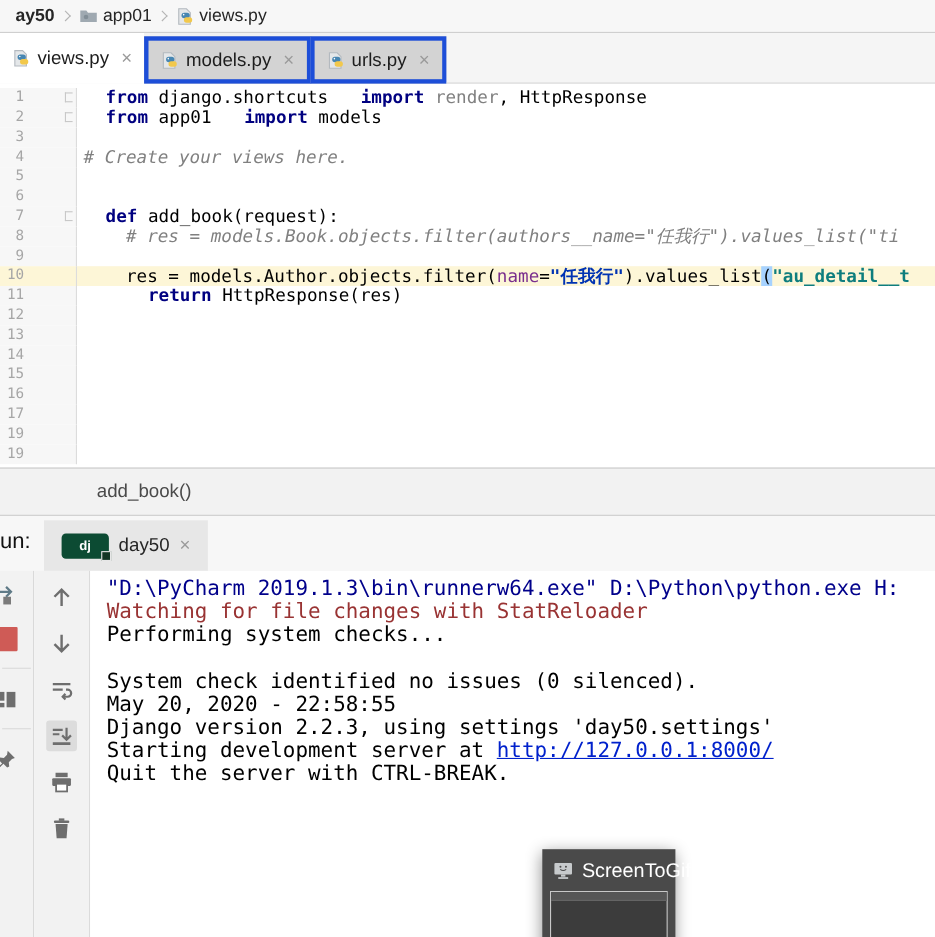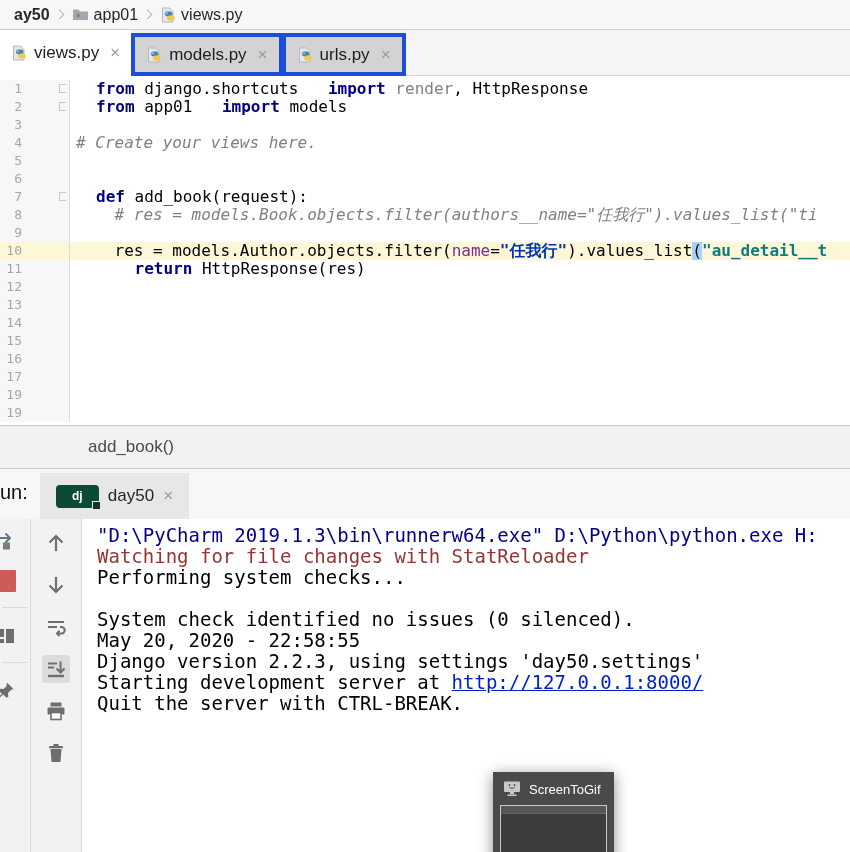--- a/index.html
+++ b/index.html
@@ -75,21 +75,21 @@
     font-family:"DejaVu Sans Mono", monospace; font-size:19px; line-height:21px;
     white-space:pre; overflow:hidden; color:#000; }
   .c-cmd  { color:#00008b; }
   .c-err  { color:#993333; }
   .c-link { color:#0021cc; text-decoration:underline; }
 
   
   .popup { position:absolute; left:493px; top:772px; width:121px; height:95px;
     background:#4a4a4a; box-shadow:0 3px 14px rgba(0,0,0,.45); z-index:10; }
   .popup-head { display:flex; align-items:center; gap:8px; padding:9px 8px 3px 10px;
-    color:#fff; font-size:13px; }
+    color:#fff; font-size:18px; }
   .thumb { margin:5px 7px 0 7px; height:70px; border:1px solid #c8c8c8; background:#3c3c3c; }
   .thumb-bar { height:8px; background:#565656; border-bottom:1px solid #666; }
 </style>
 </head>
 <body>
 
 <div class="breadcrumb-bar">
     <span class="crumb bold">
       <span class="crumb-label">ay50</span>
     </span>

